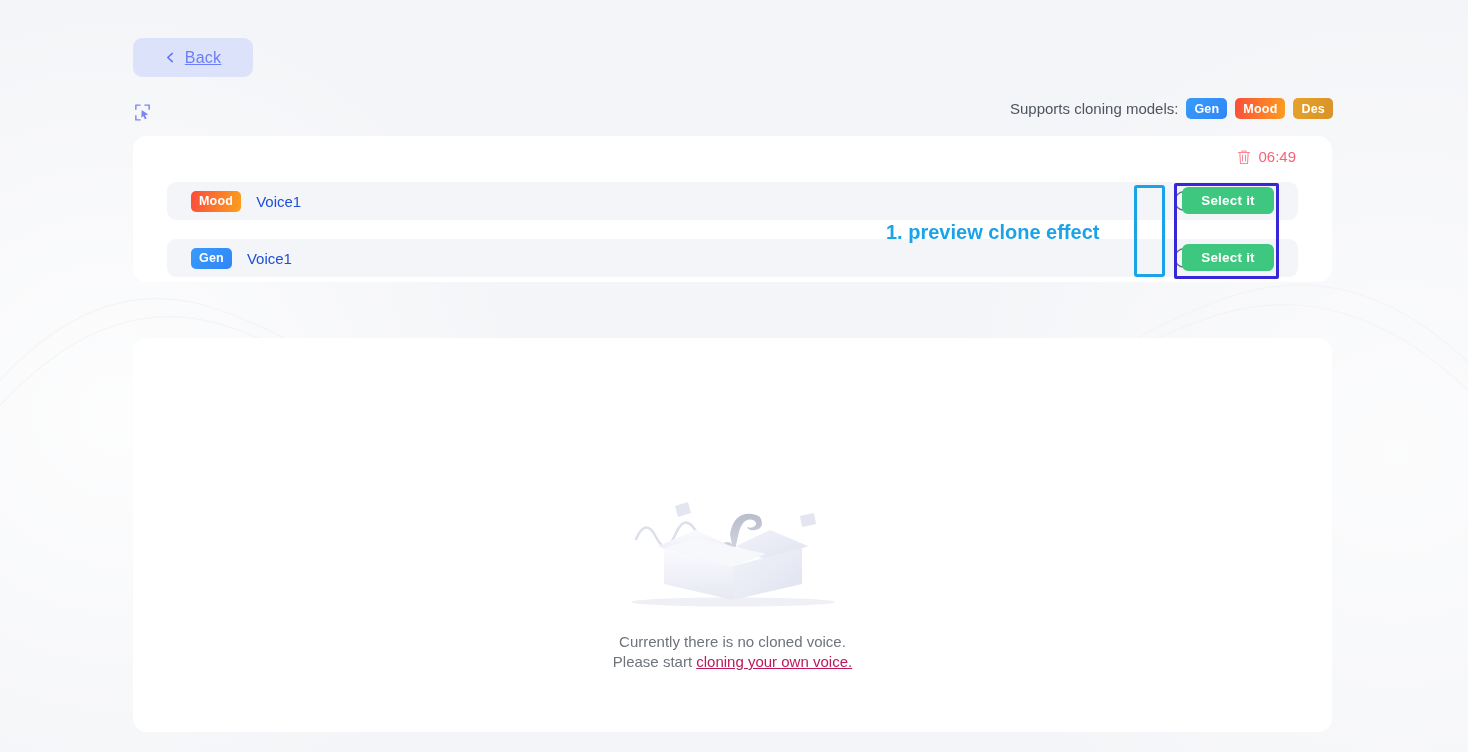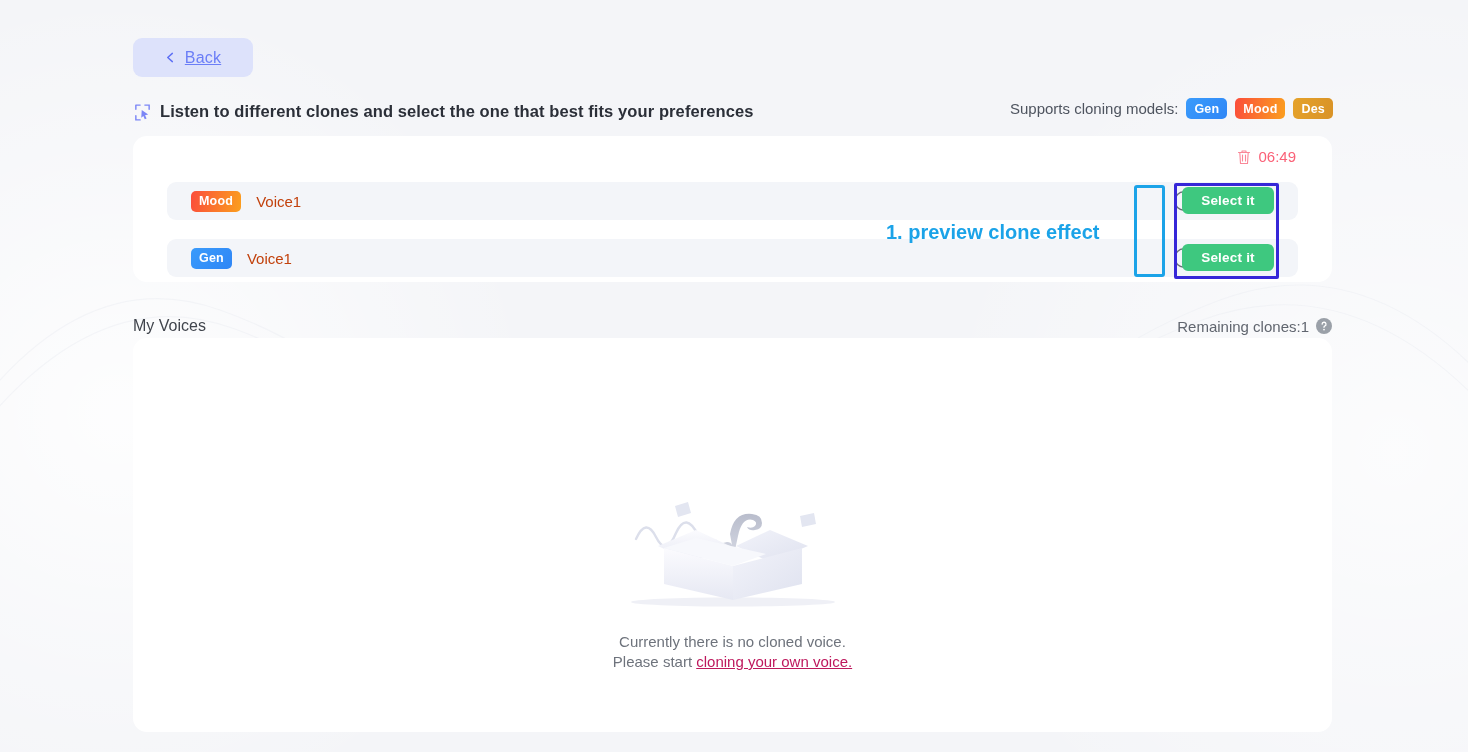--- a/index.html
+++ b/index.html
@@ -75,21 +75,21 @@
   .voice-row {
     position: absolute; left: 34px;
     width: 1131px; height: 38px;
     background: #f3f5f9; border-radius: 9px;
     display: flex; align-items: center;
   }
   .voice-row.r1 { top: 46px; }
   .voice-row.r2 { top: 103px; }
   .voice-row .badge { margin-left: 24px; }
   .voice-name {
-    margin-left: 15px; font-size: 15px; color: #c2410c;
+    margin-left: 15px; font-size: 15px; color: #1d4ed8;
   }
   .play-btn {
     position: absolute; width: 22px; height: 22px;
     cursor: pointer; background: none; border: none; padding: 0;
   }
   .play-btn.p1 { left: 1006px; top: 8px; }
   .play-btn.p2 { left: 1006px; top: 8px; }
   .select-btn {
     position: absolute; right: 24px; top: 5px;
     width: 92px; height: 27px;
@@ -174,21 +174,20 @@
       <polyline points="8,1.5 3,6 8,10.5" fill="none" stroke="#5f71f5" stroke-width="1.6" stroke-linecap="round" stroke-linejoin="round"></polyline>
     </svg>
     <span class="back-label">Back</span>
   </button>
 
   <div class="head-row">
     <svg class="cursor-icon" viewBox="0 0 20 20">
       <path d="M3 2.2 H7.5 M3 2.2 V6.5 M3 13.5 V17.8 H7.5 M12.5 2.2 H17 V6.5" fill="none" stroke="#7b86f6" stroke-width="1.5" stroke-linecap="round"></path>
       <path d="M9.2 7.4 L16 12.2 L12.7 12.9 L14.3 16.3 L12.4 17.1 L10.9 13.7 L8.7 15.6 Z" fill="#7b86f6"></path>
     </svg>
-    <span class="head-title">Listen to different clones and select the one that best fits your preferences</span>
 
     <div class="supports-wrap">
       <span class="supports-label">Supports cloning models:</span>
       <span class="badge badge-gen">Gen</span>
       <span class="badge badge-mood">Mood</span>
       <span class="badge badge-des">Des</span>
     </div>
   </div>
 
   <div class="clone-card">
@@ -222,31 +221,20 @@
         </svg>
       </button>
       <button class="select-btn">Select it</button>
     </div>
   </div>
 
   <div class="anno-box-play"></div>
   <div class="anno-box-select"></div>
   <div class="anno-text-1">1. preview clone effect</div>
 
-  <div class="myvoices-row">
-    <span class="myvoices-title">My Voices</span>
-    <span class="remaining-wrap">
-      <span class="remaining-label">Remaining clones:1</span>
-      <svg class="q-icon" viewBox="0 0 16 16">
-        <circle cx="8" cy="8" r="8" fill="#9aa0a8"></circle>
-        <path d="M6.1 6.1 a1.95 1.95 0 1 1 2.5 1.95 c-.45.2-.6.5-.6 1.05 v.25" fill="none" stroke="#fff" stroke-width="1.3" stroke-linecap="round"></path>
-        <circle cx="8" cy="11.6" r="0.85" fill="#fff"></circle>
-      </svg>
-    </span>
-  </div>
 
   <div class="empty-card">
     <svg class="empty-illu" viewBox="0 0 230 130">
       <defs>
         <linearGradient id="g1" x1="0" y1="0" x2="0" y2="1">
           <stop offset="0" stop-color="#fbfbfe"></stop>
             <stop offset="1" stop-color="#e6e8f3"></stop>
         </linearGradient>
         <linearGradient id="g2" x1="0" y1="0" x2="1" y2="1">
           <stop offset="0" stop-color="#f2f3fa"></stop>

